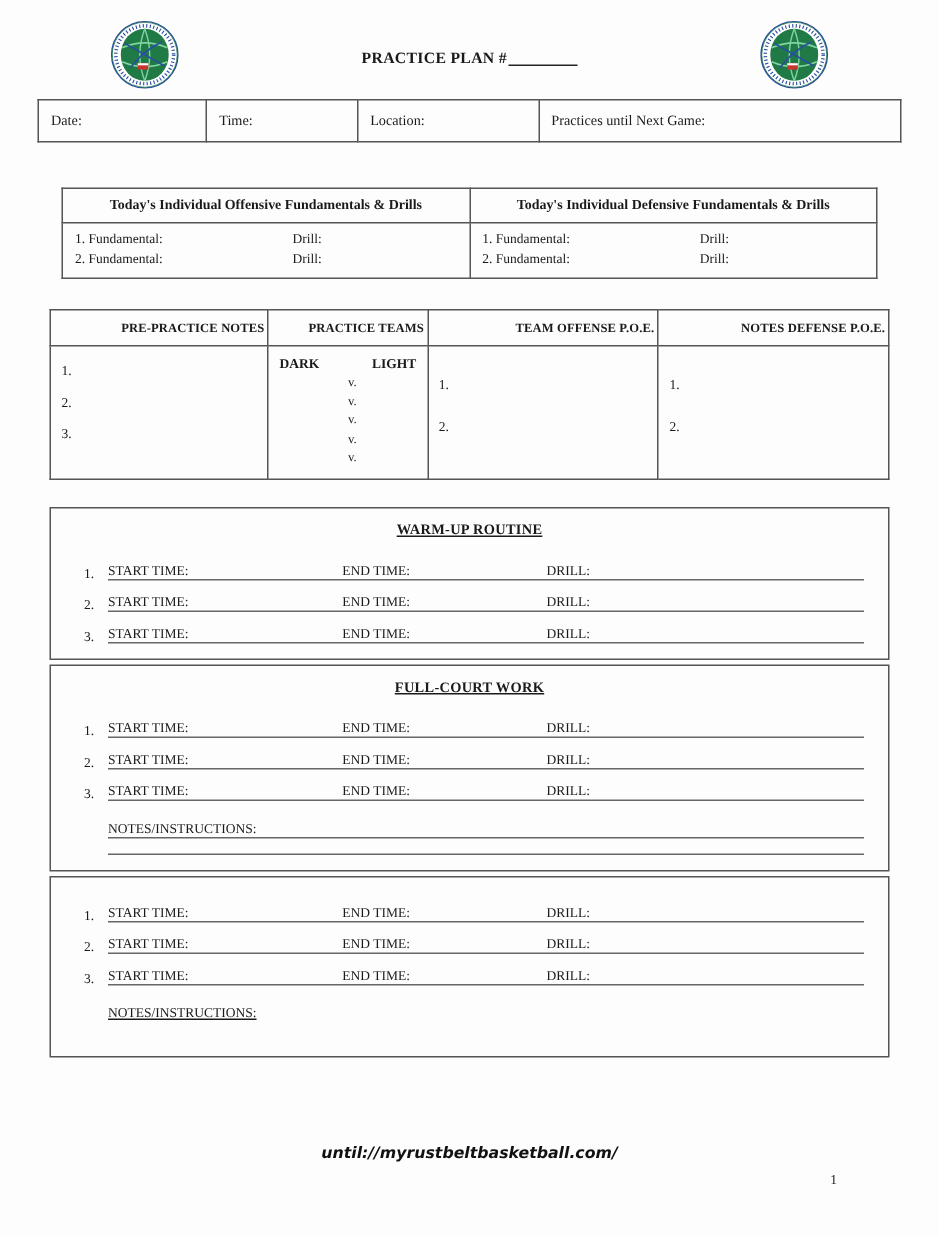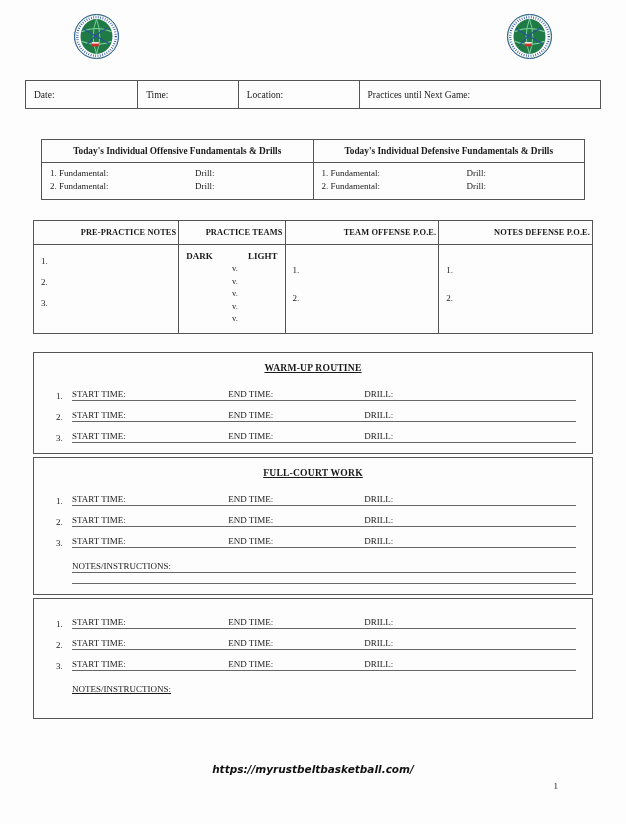--- a/index.html
+++ b/index.html
@@ -49,21 +49,21 @@
     width: 46px;
     border-bottom: 1.4px solid #222;
     vertical-align: -2px;
     margin-left: 1px;
   }
 
   
   table.infobar {
     width: 100%;
     border-collapse: collapse;
-    margin-top: 16px;
+    margin-top: 2px;
   }
   table.infobar td {
     border: 1px solid #555;
     height: 28px;
     padding: 3px 8px;
     font-size: 9.5px;
     vertical-align: middle;
   }
   .c-date { width: 19.5%; }
   .c-time { width: 17.5%; }
@@ -259,20 +259,23 @@
         <path d="M50 13 Q36 50 50 87" fill="none" stroke="#7fd4a0" stroke-width="2"></path>
         <path d="M50 13 Q64 50 50 87" fill="none" stroke="#7fd4a0" stroke-width="2"></path>
         <path d="M22 34 L78 66" fill="none" stroke="#2b4fa0" stroke-width="2.5"></path>
         <path d="M30 68 Q48 44 74 32" fill="none" stroke="#2b4fa0" stroke-width="2.5"></path>
         <rect x="40" y="62" width="15" height="9" fill="#c9352e"></rect>
         <rect x="40" y="62" width="15" height="3" fill="#ffffff"></rect>
         <circle cx="50" cy="50" r="41" fill="none" stroke="#2b4fa0" stroke-width="5" stroke-dasharray="1.6 3.4"></circle>
       </svg>
     </span>
 
+    <div class="title">
+      <span>PRACTICE PLAN #</span><span class="blank"></span>
+    </div>
   </div>
 
   <table class="infobar">
     <tbody>
         <tr>
       <td class="c-date">Date:</td>
       <td class="c-time">Time:</td>
       <td class="c-loc">Location:</td>
       <td class="c-prac">Practices until Next Game:</td>
     </tr>
@@ -448,16 +451,16 @@
         <span class="seg-drill">DRILL:</span>
       </span>
     </div>
 
     <div class="notes-row">
       <span class="notes-line plain" style="border-bottom:none;"><u>NOTES/INSTRUCTIONS:</u></span>
     </div>
     <div class="spacer-line"></div>
   </div>
 
-  <div class="footer-url">https://myrustbeltbasketball.com/</div>
+  <div class="footer-url">until://myrustbeltbasketball.com/</div>
   <div class="page-number">1</div>
 
 </div>
 
 </body></html>

